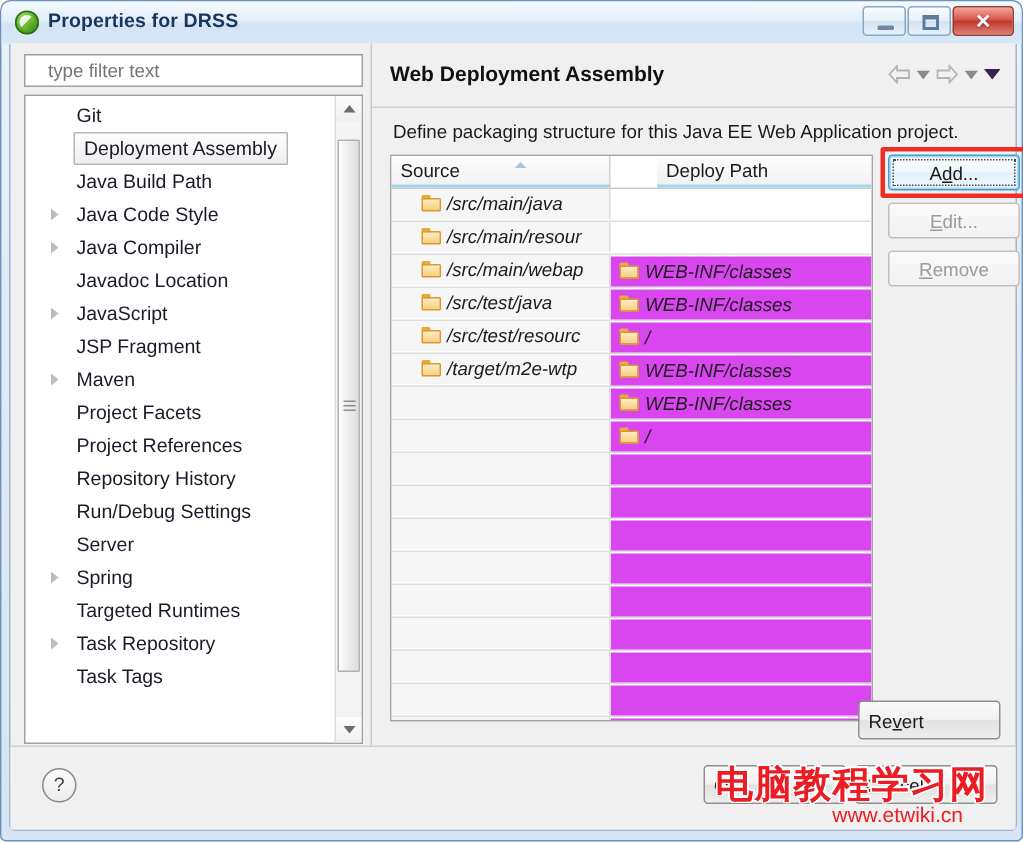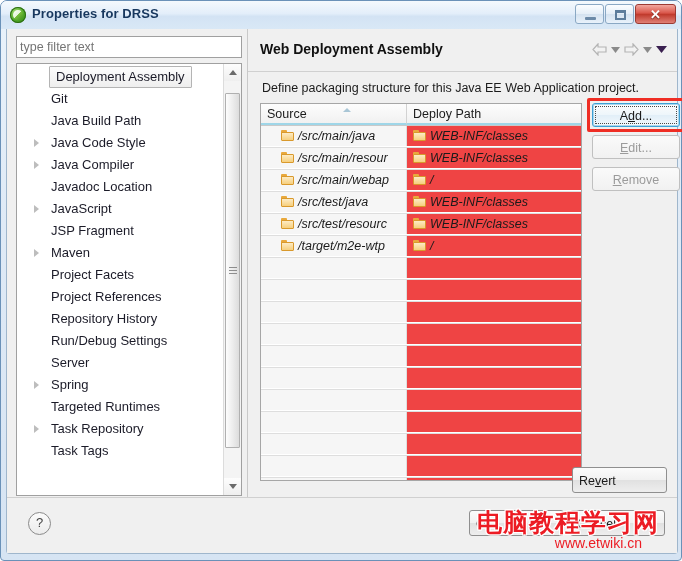--- a/index.html
+++ b/index.html
@@ -66,21 +66,21 @@
     border:1px solid #9fb6cc;border-top:none;border-radius:0 0 4px 4px;
   }
   .content{
     position:absolute;left:0;top:0;right:0;bottom:55px;
   }
 
   
   .filter-box{
     position:absolute;left:9px;top:7px;width:226px;height:22px;
     box-sizing:border-box;background:#fff;border:1px solid #a0a0a0;
-    font-size:12.5px;color:#5b6770;padding:3px 3px;
+    font-size:12.5px;color:#5b6770;padding:3px 15px;
   }
   .tree{
     position:absolute;left:9px;top:34px;width:226px;height:433px;
     box-sizing:border-box;background:#fff;border:1px solid #a0a0a0;
     overflow:hidden;
   }
   .tree-inner{position:absolute;left:0;top:2px;right:17px;}
   .tnode{
     position:relative;height:22px;line-height:22px;
     font-size:13px;color:#1b1b28;white-space:nowrap;
@@ -146,34 +146,34 @@
     overflow:hidden;
   }
   .thead{display:flex;height:21px;border-bottom:1px solid #c9c9c9;}
   .th{
     position:relative;box-sizing:border-box;height:21px;line-height:20px;
     font-size:12.5px;color:#1b1b1b;padding-left:6px;
     background:linear-gradient(to bottom,#fdfdfd,#f1f1f1);
     border-bottom:2px solid #9fd6e8;
   }
   .th.c1{width:146px;border-right:1px solid #d2d2d2;}
-  .th.c2{flex:1;}
+  .th.c2{flex:1;margin-left:31px;}
   .sortarw{
     position:absolute;left:82px;top:4px;width:0;height:0;
     border-left:4px solid transparent;border-right:4px solid transparent;
     border-bottom:4px solid #a9c6d6;
   }
   .trow{display:flex;height:21px;border-bottom:1px solid #dedede;}
   .td{
     box-sizing:border-box;height:20px;line-height:20px;
     font-size:12.5px;color:#1b1b1b;white-space:nowrap;overflow:hidden;
     padding-left:6px;position:relative;font-style:italic;
   }
   .td.c1{width:146px;background:#f6f6f6;border-right:1px solid #dedede;}
-  .td.c2{flex:1;background:#ef4444;}
+  .td.c2{flex:1;background:#d946ef;margin-top:45px;}
   .fold{
     display:inline-block;width:13px;height:11px;vertical-align:-1px;
     margin-right:4px;position:relative;
   }
   .fold:before{
     content:"";position:absolute;left:0;top:0;width:6px;height:3px;
     background:#e9a93c;border-radius:1px 1px 0 0;
   }
   .fold:after{
     content:"";position:absolute;left:0;top:2px;width:13px;height:9px;
@@ -264,22 +264,22 @@
     </div>
   </div>
 
   <div class="body">
     <div class="content">
 
       <input class="filter-box" type="text" placeholder="type filter text" style="">
 
       <div class="tree">
         <div class="tree-inner">
+            <div class="tnode"><span class="lbl">Git</span></div>
             <div class="tnode sel"><span class="lbl">Deployment Assembly</span></div>
-            <div class="tnode"><span class="lbl">Git</span></div>
             <div class="tnode"><span class="lbl">Java Build Path</span></div>
             <div class="tnode"><span class="arw"></span><span class="lbl">Java Code Style</span></div>
             <div class="tnode"><span class="arw"></span><span class="lbl">Java Compiler</span></div>
             <div class="tnode"><span class="lbl">Javadoc Location</span></div>
             <div class="tnode"><span class="arw"></span><span class="lbl">JavaScript</span></div>
             <div class="tnode"><span class="lbl">JSP Fragment</span></div>
             <div class="tnode"><span class="arw"></span><span class="lbl">Maven</span></div>
             <div class="tnode"><span class="lbl">Project Facets</span></div>
             <div class="tnode"><span class="lbl">Project References</span></div>
             <div class="tnode"><span class="lbl">Repository History</span></div>

